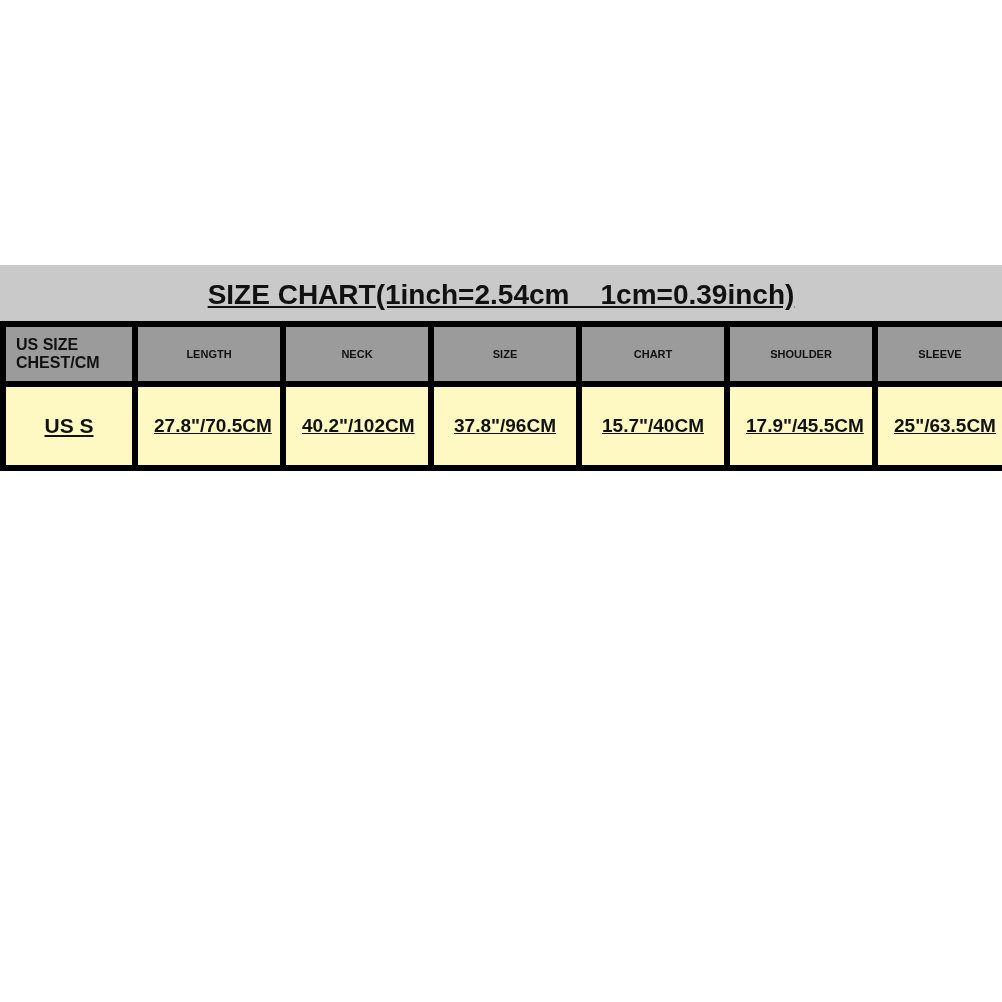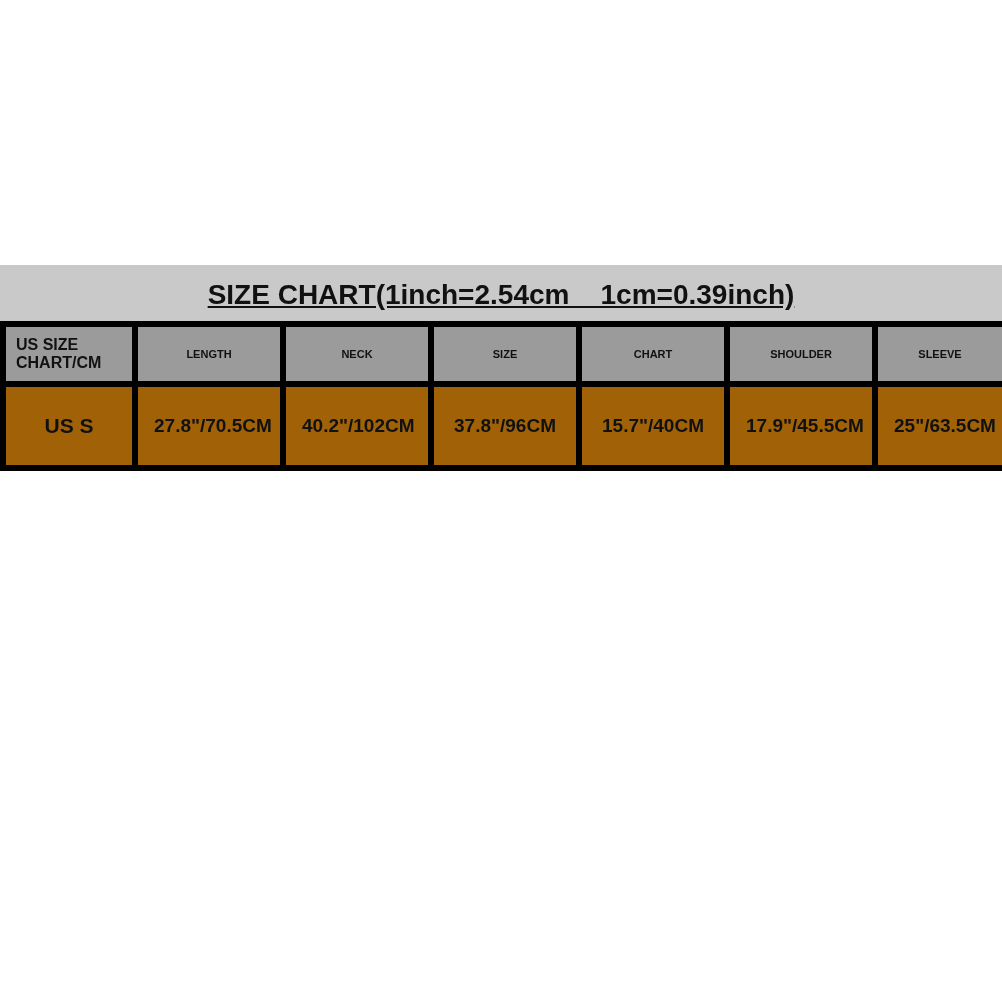--- a/index.html
+++ b/index.html
@@ -52,25 +52,26 @@
     height: 50px;
     padding: 2px 6px;
   }
   table.size-table thead th.corner {
     text-align: left;
     padding-left: 10px;
     font-size: 16px;
     line-height: 1.15;
   }
   table.size-table tbody td {
-    background: #a16207;
+    background: #fef9c3;
     font-size: 19px;
     font-weight: bold;
     height: 74px;
     padding: 2px 16px;
+    text-decoration: underline;
   }
   table.size-table tbody td.size-label {
     font-size: 21px;
     font-weight: bold;
   }
   col.c0 { width: 132px; }
   col.c1 { width: 148px; }
   col.c2 { width: 148px; }
   col.c3 { width: 148px; }
   col.c4 { width: 148px; }
@@ -92,21 +93,21 @@
         <col class="c2">
         <col class="c3">
         <col class="c4">
         <col class="c5">
         <col class="c6">
     </colgroup>
     <thead>
       <tr>
         <th class="corner">
           <span class="corner-line">US SIZE</span>
-          <span class="corner-line">CHART/CM</span>
+          <span class="corner-line">CHEST/CM</span>
         </th>
         <th>LENGTH</th>
         <th>NECK</th>
         <th>SIZE</th>
         <th>CHART</th>
         <th>SHOULDER</th>
         <th>SLEEVE</th>
       </tr>
     </thead>
     <tbody>

